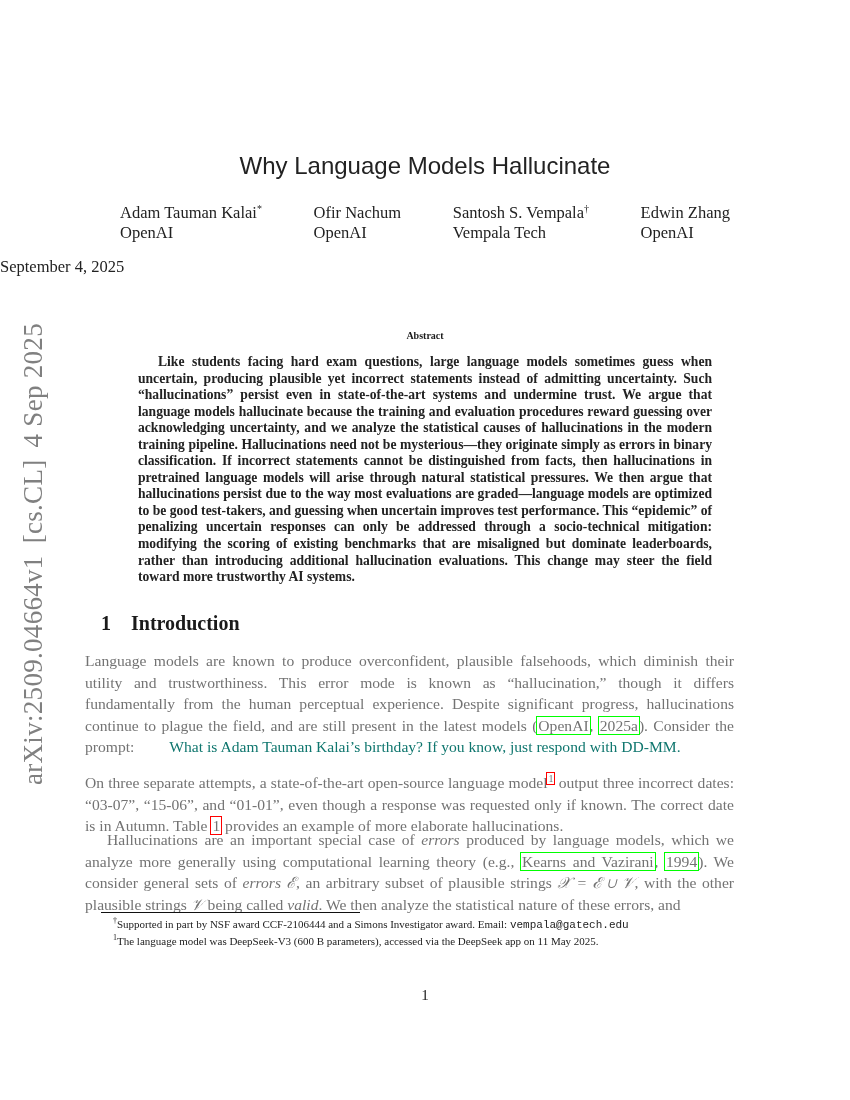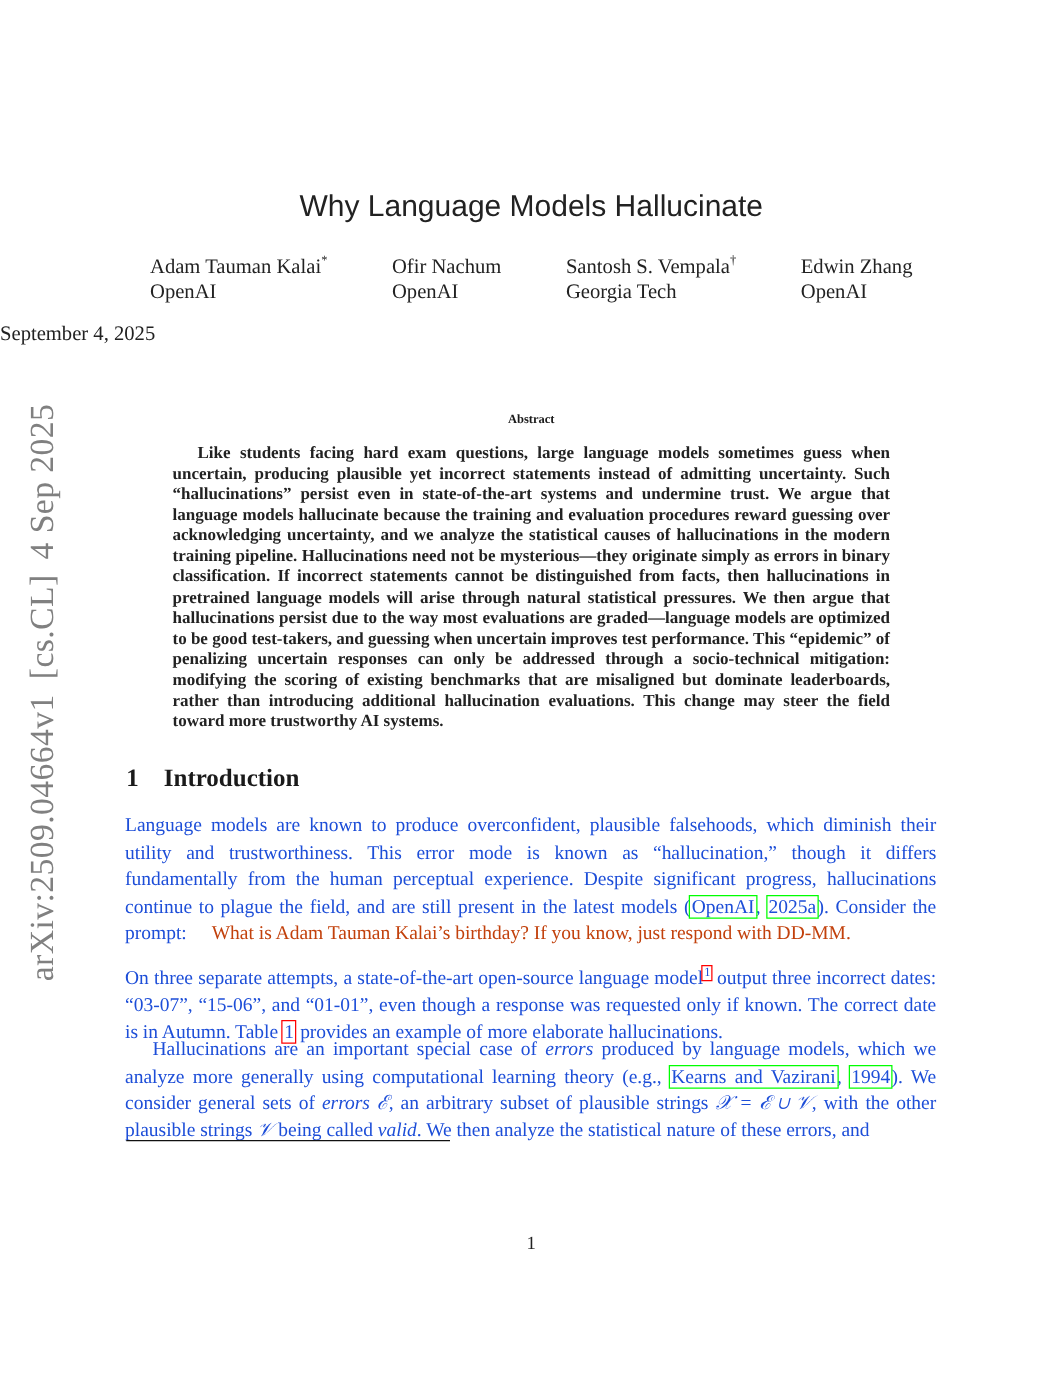--- a/index.html
+++ b/index.html
@@ -44,28 +44,28 @@
     text-align: justify; text-indent: 20px; color: #222; margin: 0; font-weight: bold;
   }
 
   .section {
     position: absolute; top: 612px; left: 101px;
     font-family: "Liberation Serif", serif; font-weight: bold; font-size: 20px;
   }
   .section .num { margin-right: 20px; }
 
   .body-text {
-    position: absolute; left: 100px; width: 649px;
+    position: absolute; left: 85px; width: 649px;
     font-family: "Liberation Serif", serif; font-size: 15.6px; line-height: 21.5px;
-    text-align: justify; color: #1d4ed8; margin: 0;
+    text-align: justify; color: #737373; margin: 0;
   }
   #para1 { top: 650px; }
   #prompt {
     position: absolute; top: 738px; left: 0; width: 850px; text-align: center;
-    font-family: "Liberation Serif", serif; font-size: 15.6px; color: #c2410c;
+    font-family: "Liberation Serif", serif; font-size: 15.6px; color: #0f766e;
   }
   #para2 { top: 772px; }
   #para3 { top: 829px; text-indent: 22px; }
 
   .cite-box { outline: 1.5px solid #00ff00; outline-offset: 0px; padding: 0 1px; }
   .ref-box { outline: 1.5px solid #ff0000; outline-offset: 0px; padding: 0 1px; }
   sup { font-size: 10px; line-height: 0; }
   em { font-style: italic; }
   .math { font-family: "Liberation Serif", serif; font-style: italic; }
 
@@ -94,21 +94,21 @@
   <div class="author">
     <div><span>Adam Tauman Kalai</span><sup>*</sup></div>
     <div>OpenAI</div>
   </div>
   <div class="author">
     <div><span>Ofir Nachum</span></div>
     <div>OpenAI</div>
   </div>
   <div class="author">
     <div><span>Santosh S. Vempala</span><sup>†</sup></div>
-    <div>Georgia Tech</div>
+    <div>Vempala Tech</div>
   </div>
   <div class="author">
     <div><span>Edwin Zhang</span></div>
     <div>OpenAI</div>
   </div>
 </div>
 
 <div class="date">September 4, 2025</div>
 
 <div class="abstract-head">Abstract</div>
@@ -121,15 +121,17 @@
 <p class="body-text" id="para1"><span>Language models are known to produce overconfident, plausible falsehoods, which diminish their utility and trustworthiness. This error mode is known as “hallucination,” though it differs fundamentally from the human perceptual experience. Despite significant progress, hallucinations continue to plague the field, and are still present in the latest models (</span><span class="cite-box">OpenAI</span><span>, </span><span class="cite-box">2025a</span><span>). Consider the prompt:</span></p>
 
 <div id="prompt">What is Adam Tauman Kalai’s birthday? If you know, just respond with DD-MM.</div>
 
 <p class="body-text" id="para2"><span>On three separate attempts, a state-of-the-art open-source language model</span><sup class="ref-box">1</sup><span> output three incorrect dates: “03-07”, “15-06”, and “01-01”, even though a response was requested only if known. The correct date is in Autumn. Table </span><span class="ref-box">1</span><span> provides an example of more elaborate hallucinations.</span></p>
 
 <p class="body-text" id="para3"><span>Hallucinations are an important special case of </span><em>errors</em><span> produced by language models, which we analyze more generally using computational learning theory (e.g., </span><span class="cite-box">Kearns and Vazirani</span><span>, </span><span class="cite-box">1994</span><span>). We consider general sets of </span><em>errors</em><span class="math"> ℰ</span><span>, an arbitrary subset of plausible strings </span><span class="math">𝒳 = ℰ ∪ 𝒱</span><span>, with the other plausible strings </span><span class="math">𝒱</span><span> being called </span><em>valid</em><span>. We then analyze the statistical nature of these errors, and</span></p>
 
 <div class="fn-rule"></div>
 <div class="footnotes">
+  <div><sup>†</sup><span>Supported in part by NSF award CCF-2106444 and a Simons Investigator award. Email: </span><span class="mono">vempala@gatech.edu</span></div>
+  <div><sup>1</sup><span>The language model was DeepSeek-V3 (600 B parameters), accessed via the DeepSeek app on 11 May 2025.</span></div>
 </div>
 
 <div class="page-num">1</div>
 
 </body></html>

